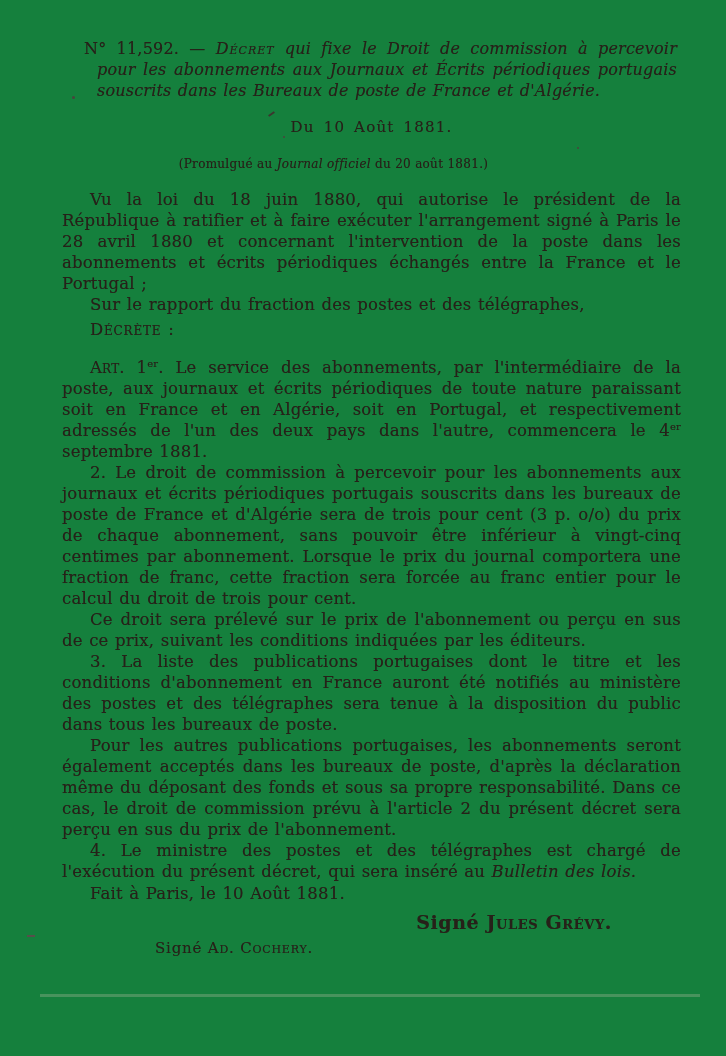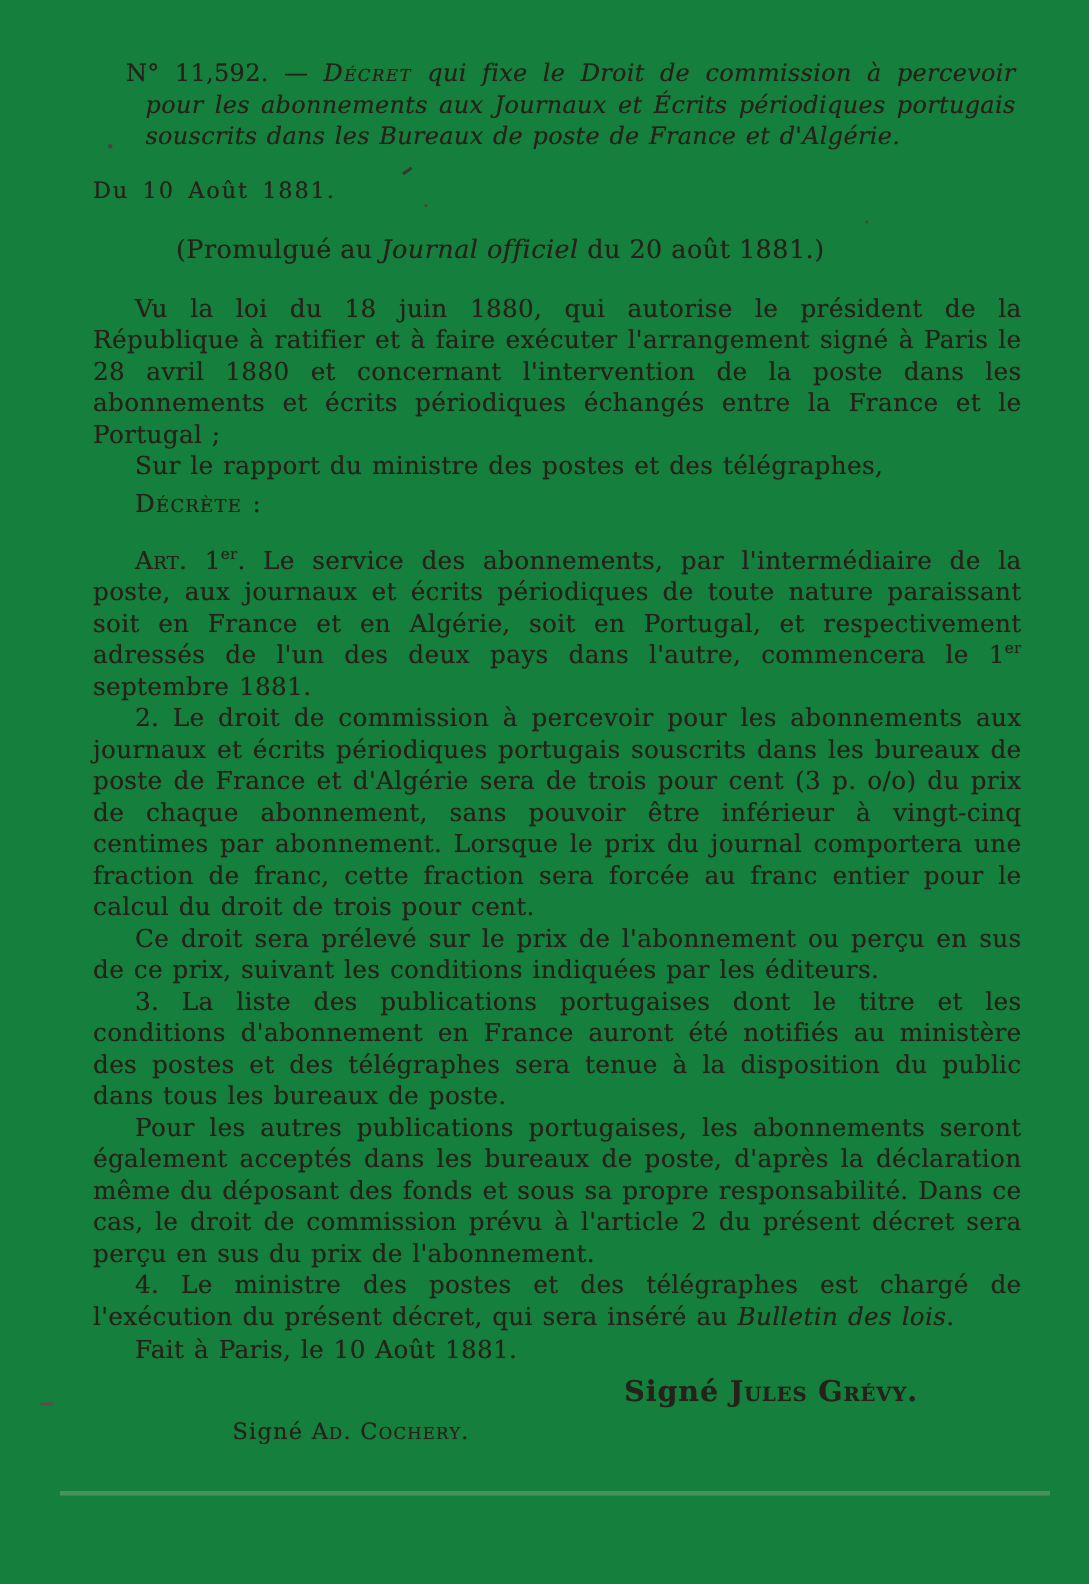--- a/index.html
+++ b/index.html
@@ -31,28 +31,29 @@
     text-indent: -13px;
     text-align: justify;
     letter-spacing: 0.2px;
     word-spacing: 1px;
   }
   .heading .sc { letter-spacing: 1px; }
 
   
   .dateline {
     margin-top: 17px;
+    text-align: center;
     font-size: 15px;
     letter-spacing: 1.2px;
     word-spacing: 3px;
   }
   .promulgation {
     margin-top: 21px;
     text-align: center;
-    font-size: 17px;
+    font-size: 12px;
     letter-spacing: 0.3px;
     transform: translateX(-38px);
   }
 
   
   .salutation {
     margin-top: 23px;
     margin-left: 41px;
     font-size: 16px;
     letter-spacing: 1.1px;
@@ -142,24 +143,24 @@
 
   <div class="heading"><span>N° 11,592. — </span><span class="it sc">Décret</span><span class="it"> qui fixe le Droit de commission à percevoir pour les abonnements aux Journaux et Écrits périodiques portugais souscrits dans les Bureaux de poste de France et d'Algérie.</span></div>
 
   <div class="dateline">Du 10 Août 1881.</div>
 
   <div class="promulgation"><span>(Promulgué au </span><span class="it">Journal officiel</span><span> du 20 août 1881.)</span></div>
 
 
   <div class="bodytext">
     <p class="para">Vu la loi du 18 juin 1880, qui autorise le président de la République à ratifier et à faire exécuter l'arrangement signé à Paris le 28 avril 1880 et concernant l'intervention de la poste dans les abonnements et écrits périodiques échangés entre la France et le Portugal ;</p>
-    <p class="para">Sur le rapport du ministre des postes et des télégraphes,</p>
+    <p class="para">Sur le rapport du fraction des postes et des télégraphes,</p>
     <p class="para decrete sc">Décrète :</p>
 
-    <p class="para"><span class="sc">Art.</span><span> 1</span><sup>er</sup><span>. Le service des abonnements, par l'intermédiaire de la poste, aux journaux et écrits périodiques de toute nature paraissant soit en France et en Algérie, soit en Portugal, et respectivement adressés de l'un des deux pays dans l'autre, commencera le 1</span><sup>er</sup><span> septembre 1881.</span></p>
+    <p class="para"><span class="sc">Art.</span><span> 1</span><sup>er</sup><span>. Le service des abonnements, par l'intermédiaire de la poste, aux journaux et écrits périodiques de toute nature paraissant soit en France et en Algérie, soit en Portugal, et respectivement adressés de l'un des deux pays dans l'autre, commencera le 4</span><sup>er</sup><span> septembre 1881.</span></p>
 
     <p class="para">2. Le droit de commission à percevoir pour les abonnements aux journaux et écrits périodiques portugais souscrits dans les bureaux de poste de France et d'Algérie sera de trois pour cent (3 p. o/o) du prix de chaque abonnement, sans pouvoir être inférieur à vingt-cinq centimes par abonnement. Lorsque le prix du journal comportera une fraction de franc, cette fraction sera forcée au franc entier pour le calcul du droit de trois pour cent.</p>
     <p class="para">Ce droit sera prélevé sur le prix de l'abonnement ou perçu en sus de ce prix, suivant les conditions indiquées par les éditeurs.</p>
     <p class="para">3. La liste des publications portugaises dont le titre et les conditions d'abonnement en France auront été notifiés au ministère des postes et des télégraphes sera tenue à la disposition du public dans tous les bureaux de poste.</p>
     <p class="para">Pour les autres publications portugaises, les abonnements seront également acceptés dans les bureaux de poste, d'après la déclaration même du déposant des fonds et sous sa propre responsabilité. Dans ce cas, le droit de commission prévu à l'article 2 du présent décret sera perçu en sus du prix de l'abonnement.</p>
 
     <p class="para"><span>4. Le ministre des postes et des télégraphes est chargé de l'exécution du présent décret, qui sera inséré au </span><span class="it">Bulletin des lois</span><span>.</span></p>
 
     <p class="para fait">Fait à Paris, le 10 Août 1881.</p>
   </div>

